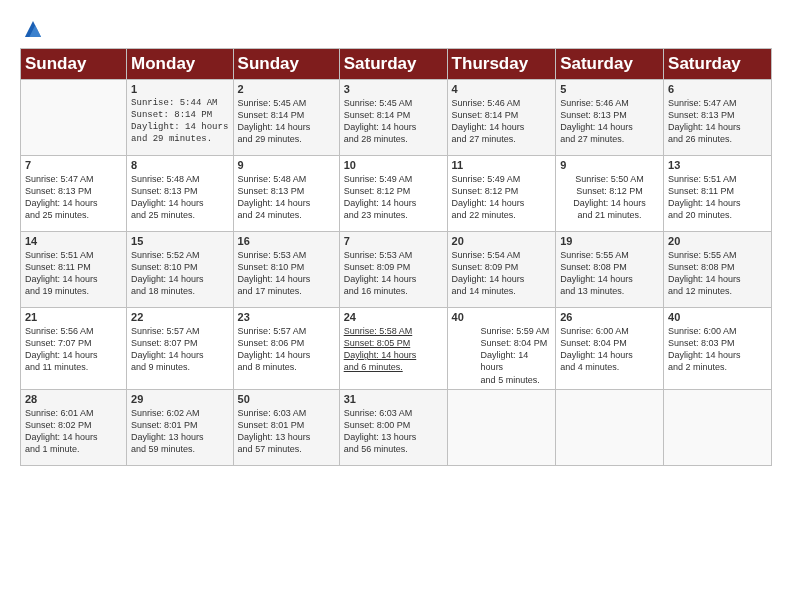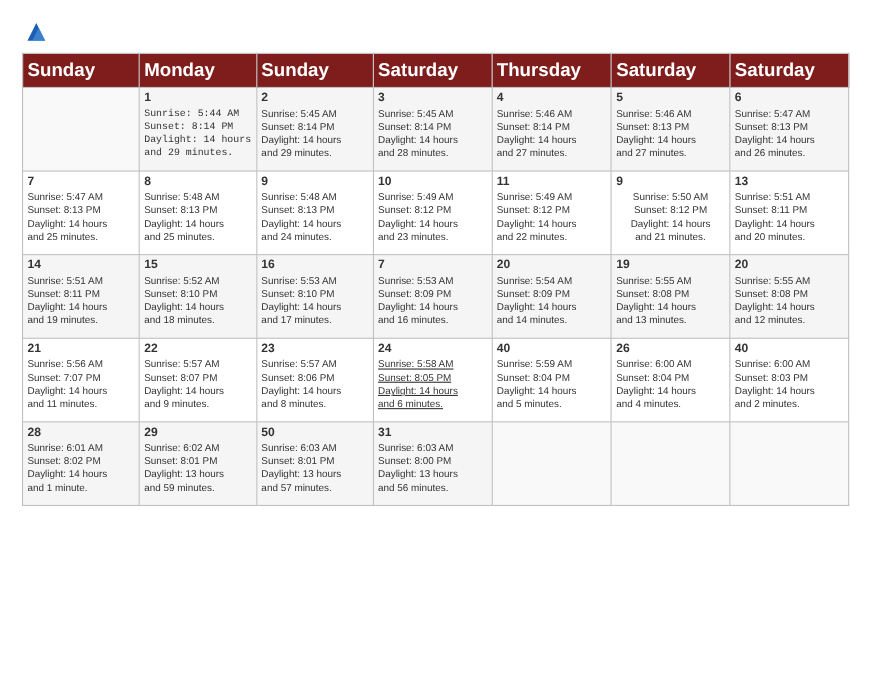--- a/index.html
+++ b/index.html
@@ -303,21 +303,21 @@
           </td>
           <td>
             <span class="day-number">24</span>
             <div class="cell-info" style="white-space: pre-line; text-decoration: underline;">Sunrise: 5:58 AM
 Sunset: 8:05 PM
 Daylight: 14 hours
 and 6 minutes.</div>
           </td>
           <td>
             <span class="day-number">40</span>
-            <div class="cell-info" style="white-space: pre-line;">Sunrise: 5:59 AM
+            <div class="cell-info" style="white-space: pre-line; margin-left: 29px;">Sunrise: 5:59 AM
 Sunset: 8:04 PM
 Daylight: 14 hours
 and 5 minutes.</div>
           </td>
           <td>
             <span class="day-number">26</span>
             <div class="cell-info" style="white-space: pre-line;">Sunrise: 6:00 AM
 Sunset: 8:04 PM
 Daylight: 14 hours
 and 4 minutes.</div>

